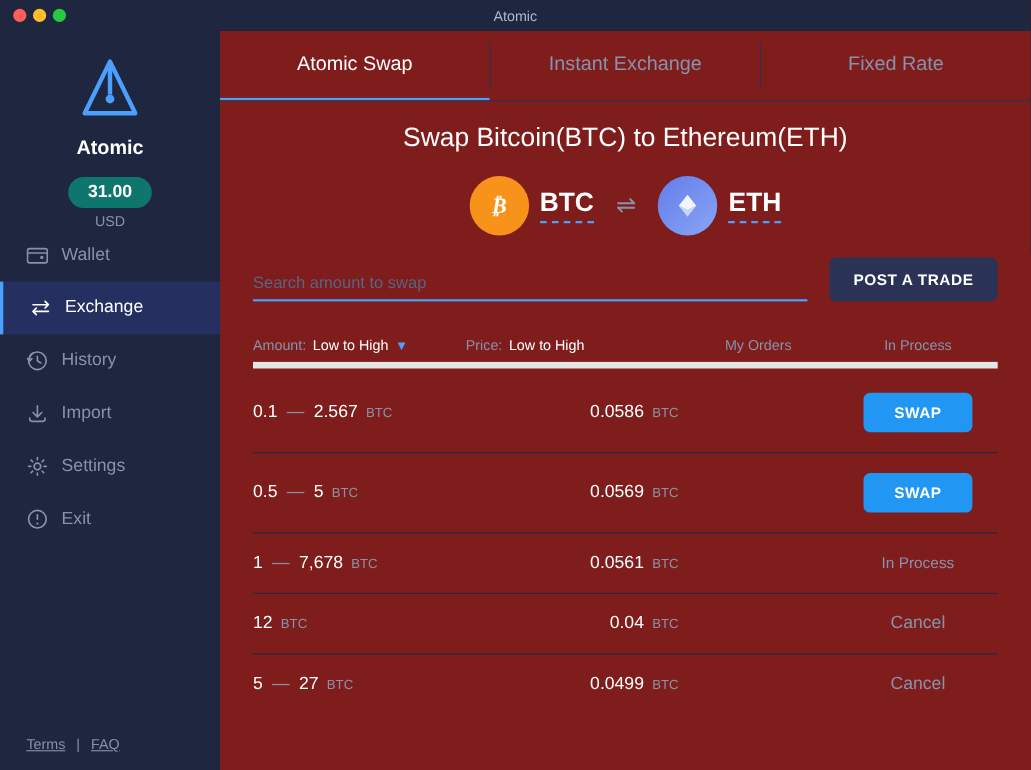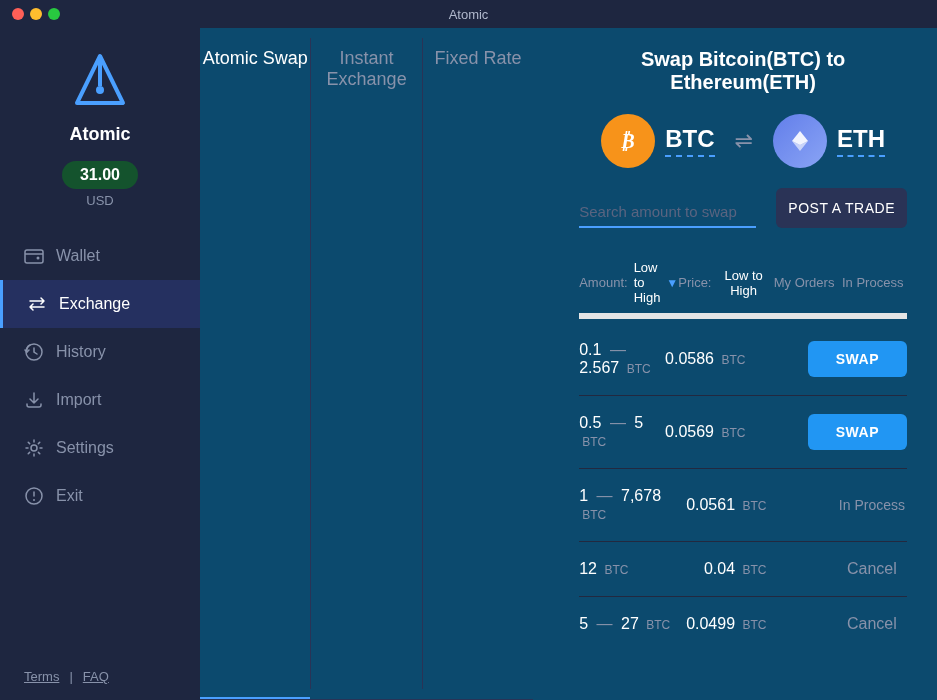--- a/index.html
+++ b/index.html
@@ -69,32 +69,31 @@
       width: 70px;
       height: 70px;
       margin-bottom: 6px;
     }
     .logo-name {
       color: #ffffff;
       font-size: 18px;
       font-weight: 600;
     }
     .balance-badge {
-      background: #14532d;
+      background: #0f766e;
       border-radius: 16px;
       padding: 5px 18px;
       color: #ffffff;
       font-size: 16px;
       font-weight: 700;
       margin-bottom: 4px;
     }
     .balance-currency {
       color: #8892aa;
       font-size: 13px;
-      margin-bottom: 24px;
     }
 
     .nav-items {
       width: 100%;
       display: flex;
       flex-direction: column;
     }
     .nav-item {
       display: flex;
       align-items: center;
@@ -137,23 +136,23 @@
     }
     .footer-sep {
       color: #8892aa;
       font-size: 13px;
     }
 
     
     .main-content {
       flex: 1;
       display: flex;
-      background: #0c4a6e;
+      flex-direction: column;
+      background: #7f1d1d;
       overflow: hidden;
-      gap: 16px;
     }
 
     
     .tabs {
       display: flex;
       border-bottom: 1px solid #2a3356;
       flex-shrink: 0;
     }
     .tab {
       flex: 1;
@@ -178,22 +177,22 @@
 
     
     .exchange-area {
       flex: 1;
       padding: 20px 30px;
       overflow-y: auto;
     }
     .swap-title {
       text-align: center;
       color: #ffffff;
-      font-size: 20px;
-      font-weight: 700;
+      font-size: 24px;
+      font-weight: 400;
       margin-bottom: 20px;
     }
 
     .pair-selector {
       display: flex;
       align-items: center;
       justify-content: center;
       gap: 20px;
       margin-bottom: 20px;
     }
@@ -241,23 +240,23 @@
       width: 100%;
       outline: none;
     }
     .search-input::placeholder { color: #5a6480; }
 
     .post-trade-btn {
       background: #2a3356;
       border: none;
       color: #ffffff;
       font-size: 14px;
-      font-weight: 400;
+      font-weight: 700;
       letter-spacing: 0.5px;
-      padding: 12px 12px;
+      padding: 12px 22px;
       border-radius: 6px;
       cursor: pointer;
       white-space: nowrap;
     }
 
     
     .orders-table {
       width: 100%;
     }
     .orders-header {

